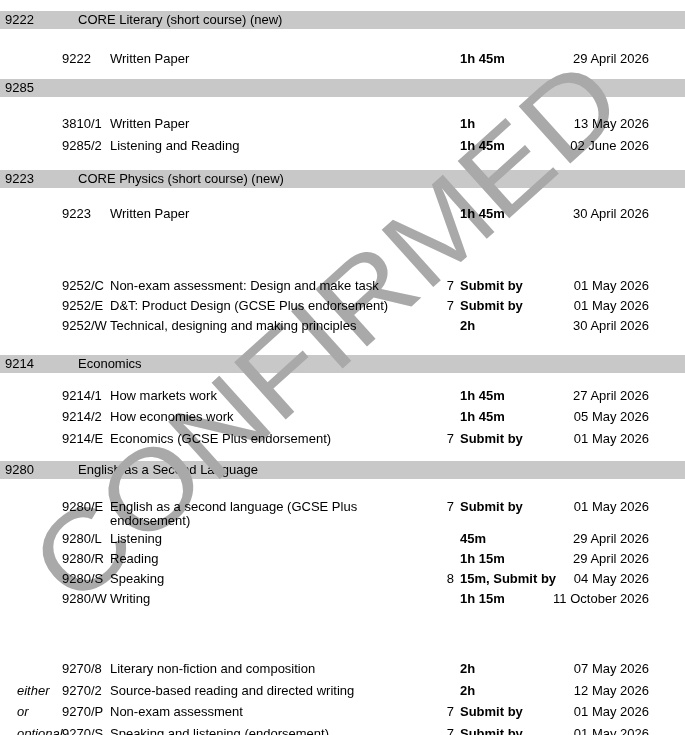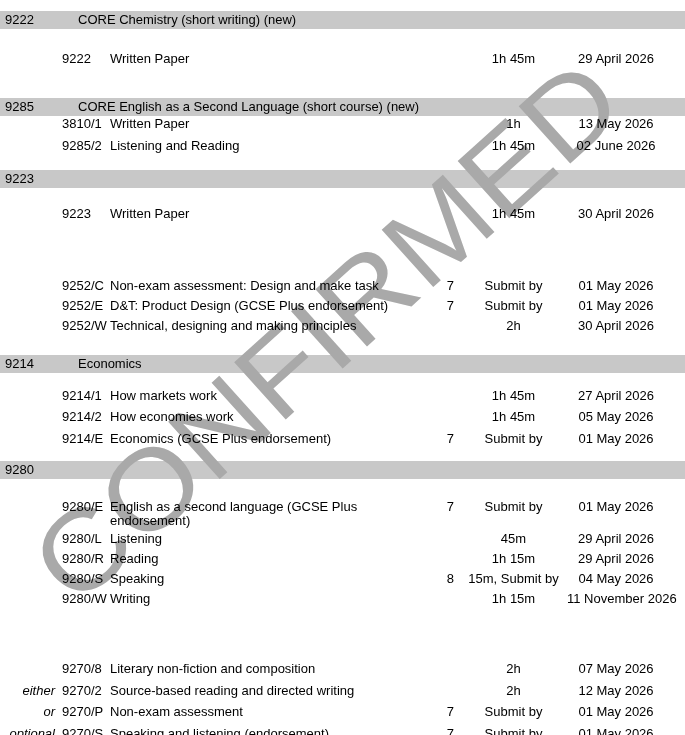--- a/index.html
+++ b/index.html
@@ -34,49 +34,50 @@
     fill:var(--wm);
     font-family:"Liberation Sans","DejaVu Sans",sans-serif;
     font-weight:400;
   }
   
   .row{
     position:absolute;left:0;right:0;
     line-height:14px;z-index:2;
   }
   .cell{position:absolute;top:0;display:block;}
-  .cell.q{left:2px;width:53px;text-align:right;font-style:italic;}
+  .cell.q{left:17px;width:53px;text-align:left;font-style:italic;}
   .cell.c{left:62px;width:60px;}
   .cell.t{left:110px;width:285px;}
   .cell.n{left:430px;width:24px;text-align:right;}
-  .cell.d{left:460px;width:107px;text-align:center;white-space:nowrap;}
-  .cell.dt{left:567px;width:98px;text-align:center;white-space:nowrap;}
+  .cell.d{left:460px;width:107px;text-align:left;white-space:nowrap;font-weight:bold;}
+  .cell.dt{left:551px;width:98px;text-align:right;white-space:nowrap;}
 </style>
 </head>
 <body>
 
 <div class="page">
 
   <div class="band" style="top:3px">
     <span class="bcode">9222</span>
-    <span class="btitle">CORE Chemistry (short writing) (new)</span>
-  </div>
-  <div class="band" style="top:90px">
+    <span class="btitle">CORE Literary (short course) (new)</span>
+  </div>
+  <div class="band" style="top:71px">
     <span class="bcode">9285</span>
-    <span class="btitle">CORE English as a Second Language (short course) (new)</span>
   </div>
   <div class="band" style="top:162px">
     <span class="bcode">9223</span>
+    <span class="btitle">CORE Physics (short course) (new)</span>
   </div>
   <div class="band" style="top:347px">
     <span class="bcode">9214</span>
     <span class="btitle">Economics</span>
   </div>
   <div class="band" style="top:453px">
     <span class="bcode">9280</span>
+    <span class="btitle">English as a Second Language</span>
   </div>
 
   <svg class="watermark" width="685" height="735" viewBox="0 0 685 735" aria-hidden="true">
     <text x="0" y="0" transform="translate(352,352) rotate(-42)" text-anchor="middle" font-size="112" textLength="745" lengthAdjust="spacingAndGlyphs">CONFIRMED</text>
   </svg>
 
   <div class="row" style="top:44px">
     <span class="cell q"></span>
     <span class="cell c">9222</span>
     <span class="cell t">Written Paper</span>
@@ -192,21 +193,21 @@
     <span class="cell n">8</span>
     <span class="cell d">15m, Submit by</span>
     <span class="cell dt">04 May 2026</span>
   </div>
   <div class="row" style="top:584px">
     <span class="cell q"></span>
     <span class="cell c">9280/W</span>
     <span class="cell t">Writing</span>
     <span class="cell n"></span>
     <span class="cell d">1h 15m</span>
-    <span class="cell dt">11 November 2026</span>
+    <span class="cell dt">11 October 2026</span>
   </div>
 
   <div class="row" style="top:654px">
     <span class="cell q"></span>
     <span class="cell c">9270/8</span>
     <span class="cell t">Literary non-fiction and composition</span>
     <span class="cell n"></span>
     <span class="cell d">2h</span>
     <span class="cell dt">07 May 2026</span>
   </div>

